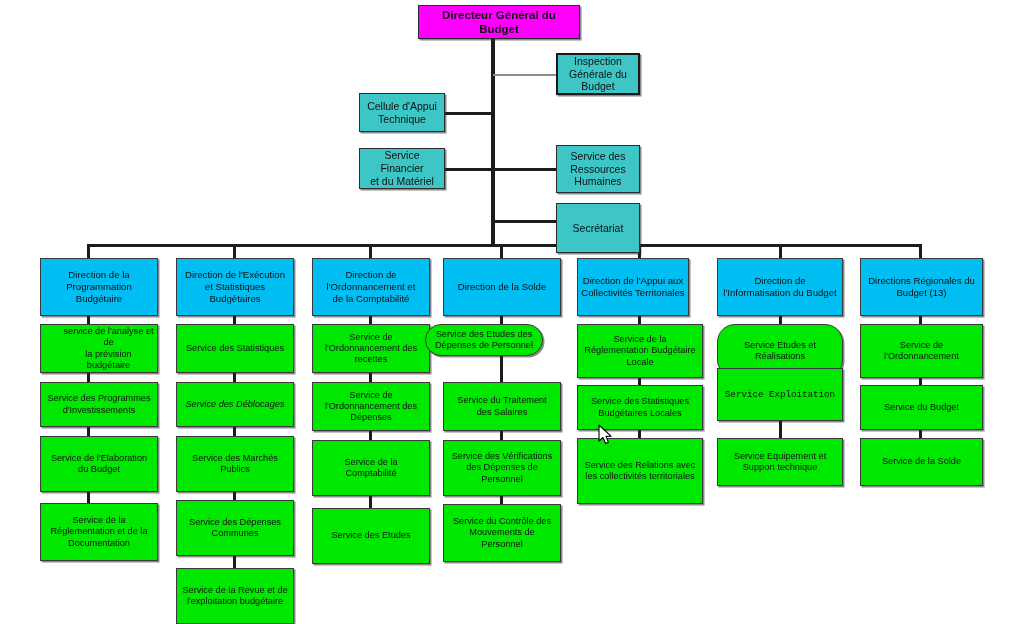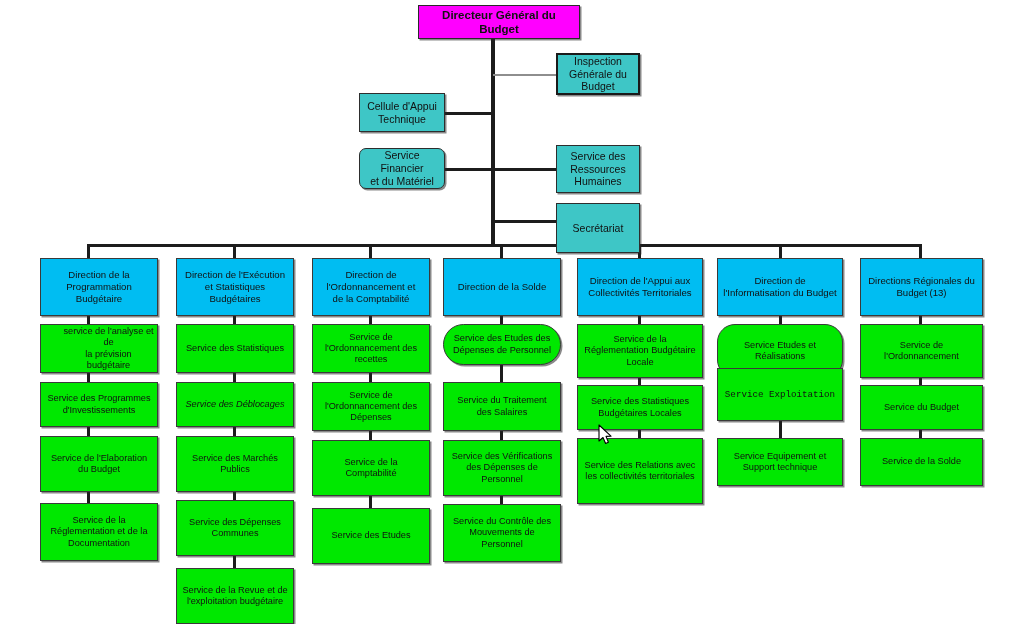--- a/index.html
+++ b/index.html
@@ -100,21 +100,21 @@
 
   <div class="node root" style="left:418px;top:5px;width:162px;height:34px;">Directeur Général du Budget</div>
 
   <div class="node staff strong" style="left:556px;top:53px;width:84px;height:42px;">Inspection
 Générale du
 Budget</div>
 
   <div class="node staff" style="left:359px;top:93px;width:86px;height:39px;">Cellule d'Appui
 Technique</div>
 
-  <div class="node staff" style="left:359px;top:148px;width:86px;height:41px;border-radius:7px;">Service  Financier
+  <div class="node staff" style="left:359px;top:148px;width:86px;height:41px;">Service  Financier
 et du Matériel</div>
 
   <div class="node staff" style="left:556px;top:145px;width:84px;height:48px;">Service des
 Ressources
 Humaines</div>
 
   <div class="node staff" style="left:556px;top:203px;width:84px;height:50px;">Secrétariat</div>
 
   <div class="node dir" style="left:40px;top:258px;width:118px;height:58px;">Direction de la
 Programmation
@@ -148,32 +148,32 @@
 l'Ordonnancement des
 recettes</div>
   <div class="node svc" style="left:312px;top:382px;width:118px;height:49px;">Service de
 l'Ordonnancement des
 Dépenses</div>
   <div class="node svc" style="left:312px;top:440px;width:118px;height:56px;">Service de la
 Comptabilité</div>
   <div class="node svc" style="left:312px;top:508px;width:118px;height:56px;">Service des Etudes</div>
 
   <div class="node dir" style="left:443px;top:258px;width:118px;height:58px;">Direction de la Solde</div>
-  <div class="node svc" style="left:443px;top:324px;width:118px;height:41px;border-radius:23px;">Service des Etudes des
+  <div class="node svc" style="left:425px;top:324px;width:118px;height:32px;border-radius:23px;">Service des Etudes des
 Dépenses de Personnel</div>
   <div class="node svc" style="left:443px;top:382px;width:118px;height:49px;">Service du Traitement
 des Salaires</div>
   <div class="node svc" style="left:443px;top:440px;width:118px;height:56px;">Service des Vérifications
 des Dépenses de
 Personnel</div>
   <div class="node svc" style="left:443px;top:504px;width:118px;height:58px;">Service du Contrôle des
 Mouvements de
 Personnel</div>
 
-  <div class="node dir" style="left:577px;top:258px;width:126px;height:58px;">Direction de l'Appui aux
+  <div class="node dir" style="left:577px;top:258px;width:112px;height:58px;">Direction de l'Appui aux
 Collectivités Territoriales</div>
   <div class="node svc" style="left:577px;top:324px;width:126px;height:54px;">Service de la
 Réglementation Budgétaire
 Locale</div>
   <div class="node svc" style="left:577px;top:385px;width:126px;height:45px;">Service des Statistiques
 Budgétaires Locales</div>
   <div class="node svc" style="left:577px;top:438px;width:126px;height:66px;">Service des Relations avec
 les collectivités territoriales</div>
 
   <div class="node dir" style="left:717px;top:258px;width:126px;height:58px;">Direction de

